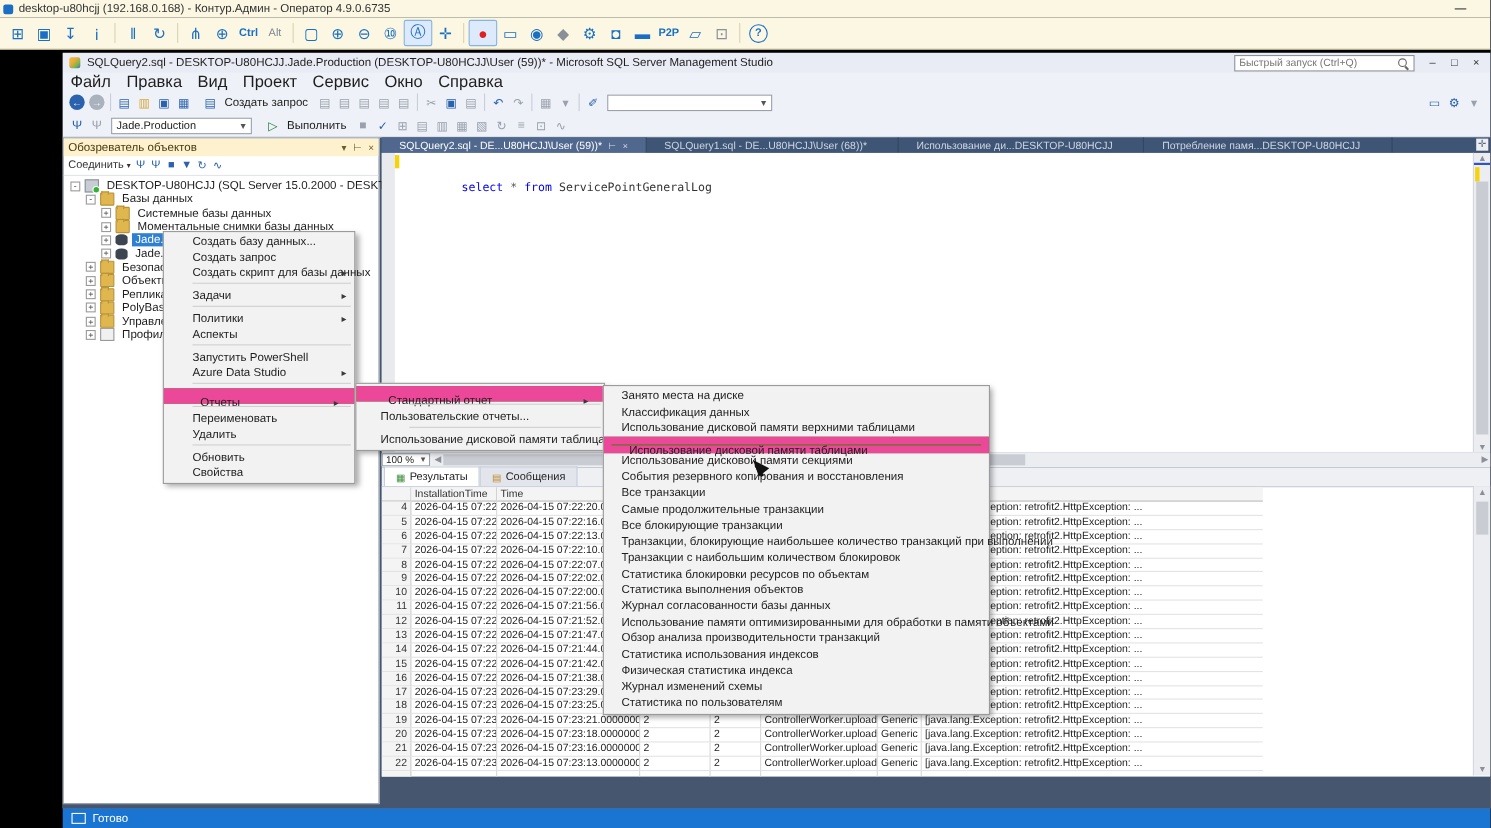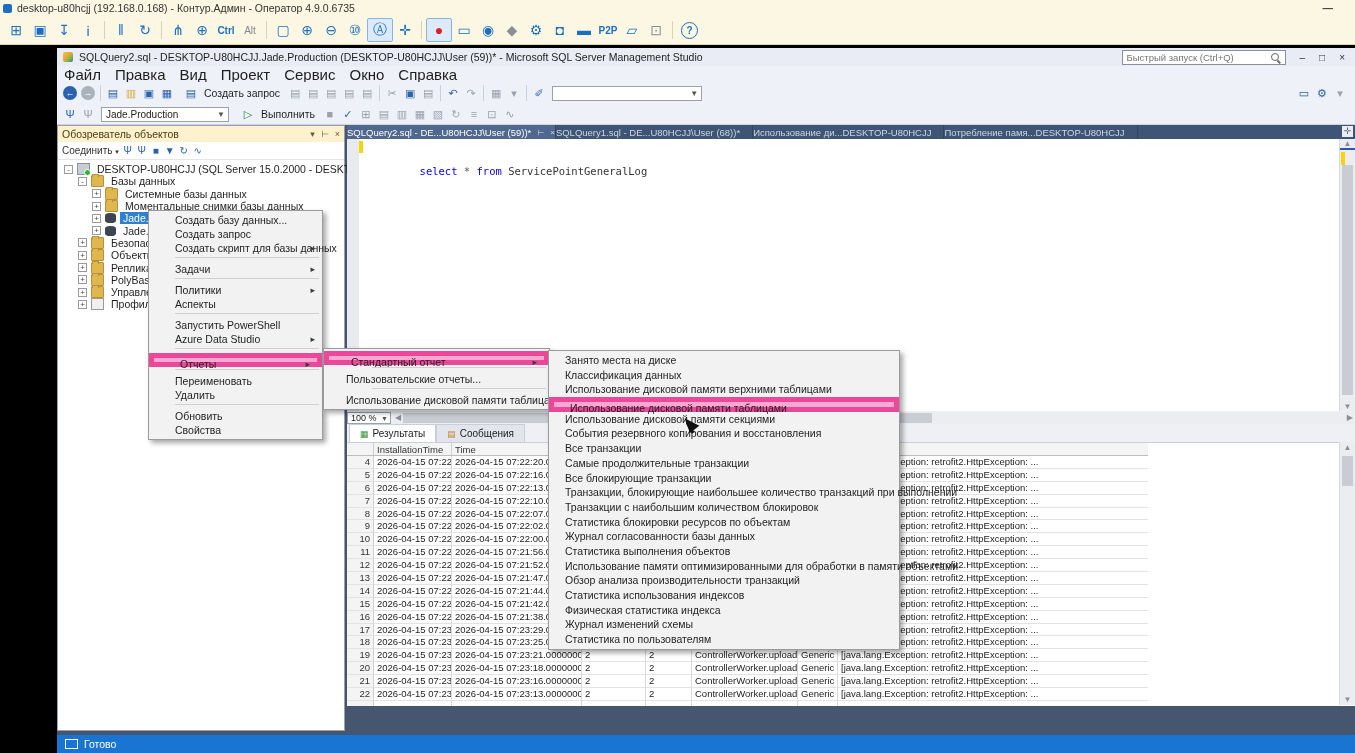--- a/index.html
+++ b/index.html
@@ -56,21 +56,21 @@
   .trow.server .ico::after{content:"";position:absolute;right:-2px;bottom:-2px;width:5px;height:5px;border-radius:50%;background:#2fb52f;border:1px solid #fff}
   .trow.folder .ico{background:#e0b74e;border:1px solid #b8923a;border-radius:1px;position:relative}
   .trow.folder .ico::before{content:"";position:absolute;left:0;top:-2px;width:5px;height:2px;background:#e0b74e;border:1px solid #b8923a;border-bottom:none}
   .trow.db .ico{background:#3d4650;border-radius:45%/28%;}
   .trow.prof .ico{background:#f0f0f0;border:1px solid #9a9a9a}
   .trow .lbl{padding:0 3px}
   .trow.sel .lbl{background:#2e80d2;color:#fff}
   
   .edzone{left:290px;top:0;right:0;height:608px}
   .tabstrip{left:0;top:0;right:0;height:14px;background:#3e5575;display:flex;align-items:stretch;font-size:9.5px;color:#cdd6e4}
-  .tab{display:flex;align-items:center;padding:0 0;white-space:nowrap;border-right:1px solid #33465f}
+  .tab{display:flex;align-items:center;padding:0 16px;white-space:nowrap;border-right:1px solid #33465f}
   .tab.active{background:#4a6purple}
   .tab.active{background:#50688e;color:#fff}
   .tab .tic{margin-left:6px;font-size:8px;color:#d7dfeb}
   .tabstrip .strip-arr{margin-left:auto;color:#aebbcd;font-size:8px;align-self:center;padding-right:4px}
   .editor{left:0;top:14px;right:15px;height:272px;background:#fff;overflow:hidden}
   .ed-margin{position:absolute;left:0;top:0;width:12px;height:100%;background:#e9eaee}
   .ed-change{position:absolute;left:12px;top:2px;width:4px;height:12px;background:#f5d50a}
   .codeline{position:absolute;left:22px;top:2px;font-family:"DejaVu Sans Mono","Liberation Mono",monospace;font-size:10.5px;white-space:pre}
   .tok.kw{color:#0000e8}.tok.op{color:#555}.tok.id{color:#333}.tok.pl{color:#333}
   .ed-scroll{position:absolute;right:0;top:14px;width:15px;height:272px;background:#ecedf0;border-left:1px solid #d6d8dd}
@@ -98,21 +98,21 @@
   .head .gc{background:#f4f4f4;border-right:1px solid #cfcfcf;border-bottom:1px solid #bdbdbd;color:#333}
   .gc.c0{width:27px;background:#f4f4f4;border-right:1px solid #cfcfcf;text-align:right;color:#333}
   .gc.c1{width:78px}.gc.c2{width:130px}.gc.c3{width:64px}.gc.c4{width:46px}.gc.c5{width:106px}.gc.c6{width:40px}.gc.c7{width:310px;border-right:none}
   .grid-scroll{position:absolute;right:0;top:317px;width:15px;height:263px;background:#ecedf0;border-left:1px solid #d6d8dd}
   .grid-scroll .sa{position:absolute;left:0;width:100%;text-align:center;font-size:8px;color:#8a8f98}
   .grid-scroll .thumb{position:absolute;left:2px;top:14px;width:11px;height:30px;background:#c9ccd3}
   
   .menu{position:absolute;background:#f2f2f2;border:1px solid #9b9b9b;box-shadow:3px 3px 5px rgba(0,0,0,.35);padding:2px 0;z-index:60;font-size:10.5px;color:#1e1e1e}
   .mi{position:relative;height:14px;line-height:14px;padding:0 20px 0 26px;white-space:nowrap;box-sizing:border-box}
   .mi.arrow::after{content:"\25B8";position:absolute;right:7px;top:0;font-size:9px;color:#3a3a3a}
-  .mi.hl{background:#f9a8d4;border:5px solid #ec4899;line-height:12px}
+  .mi.hl{background:#4d7c0f;border:7px solid #ec4899;line-height:12px}
   .mi.sep{height:5px;padding:0}
   .mi.sep::before{content:"";display:block;height:1px;background:#d0d0d0;margin:2px 3px 0 26px}
   .m2 .mi{padding-left:22px}
   .m3 .mi{height:14.7px;line-height:14.7px;padding-left:16px}
   .m3 .mi.hl{line-height:12.7px}
   .cursor{position:absolute;left:684px;top:416px;width:0;height:0;border-left:5px solid transparent;border-right:7px solid transparent;border-bottom:15px solid #111;transform:rotate(-38deg);z-index:70}
   .cursor::after{content:"";position:absolute;left:-3px;top:5px;width:3px;height:12px;background:#111;transform:rotate(8deg)}
 </style>
 </head>
 <body>
@@ -687,22 +687,22 @@
     <div class="mi">Использование дисковой памяти верхними таблицами</div>
     <div class="mi hl">Использование дисковой памяти таблицами</div>
     <div class="mi">Использование дисковой памяти секциями</div>
     <div class="mi">События резервного копирования и восстановления</div>
     <div class="mi">Все транзакции</div>
     <div class="mi">Самые продолжительные транзакции</div>
     <div class="mi">Все блокирующие транзакции</div>
     <div class="mi">Транзакции, блокирующие наибольшее количество транзакций при выполнении</div>
     <div class="mi">Транзакции с наибольшим количеством блокировок</div>
     <div class="mi">Статистика блокировки ресурсов по объектам</div>
+    <div class="mi">Статистика выполнения объектов</div>
     <div class="mi">Журнал согласованности базы данных</div>
-    <div class="mi">Статистика выполнения объектов</div>
     <div class="mi">Использование памяти оптимизированными для обработки в памяти объектами</div>
     <div class="mi">Обзор анализа производительности транзакций</div>
     <div class="mi">Статистика использования индексов</div>
     <div class="mi">Физическая статистика индекса</div>
     <div class="mi">Журнал изменений схемы</div>
     <div class="mi">Статистика по пользователям</div>
   </div>
 
 <div class="cursor"></div>
 

